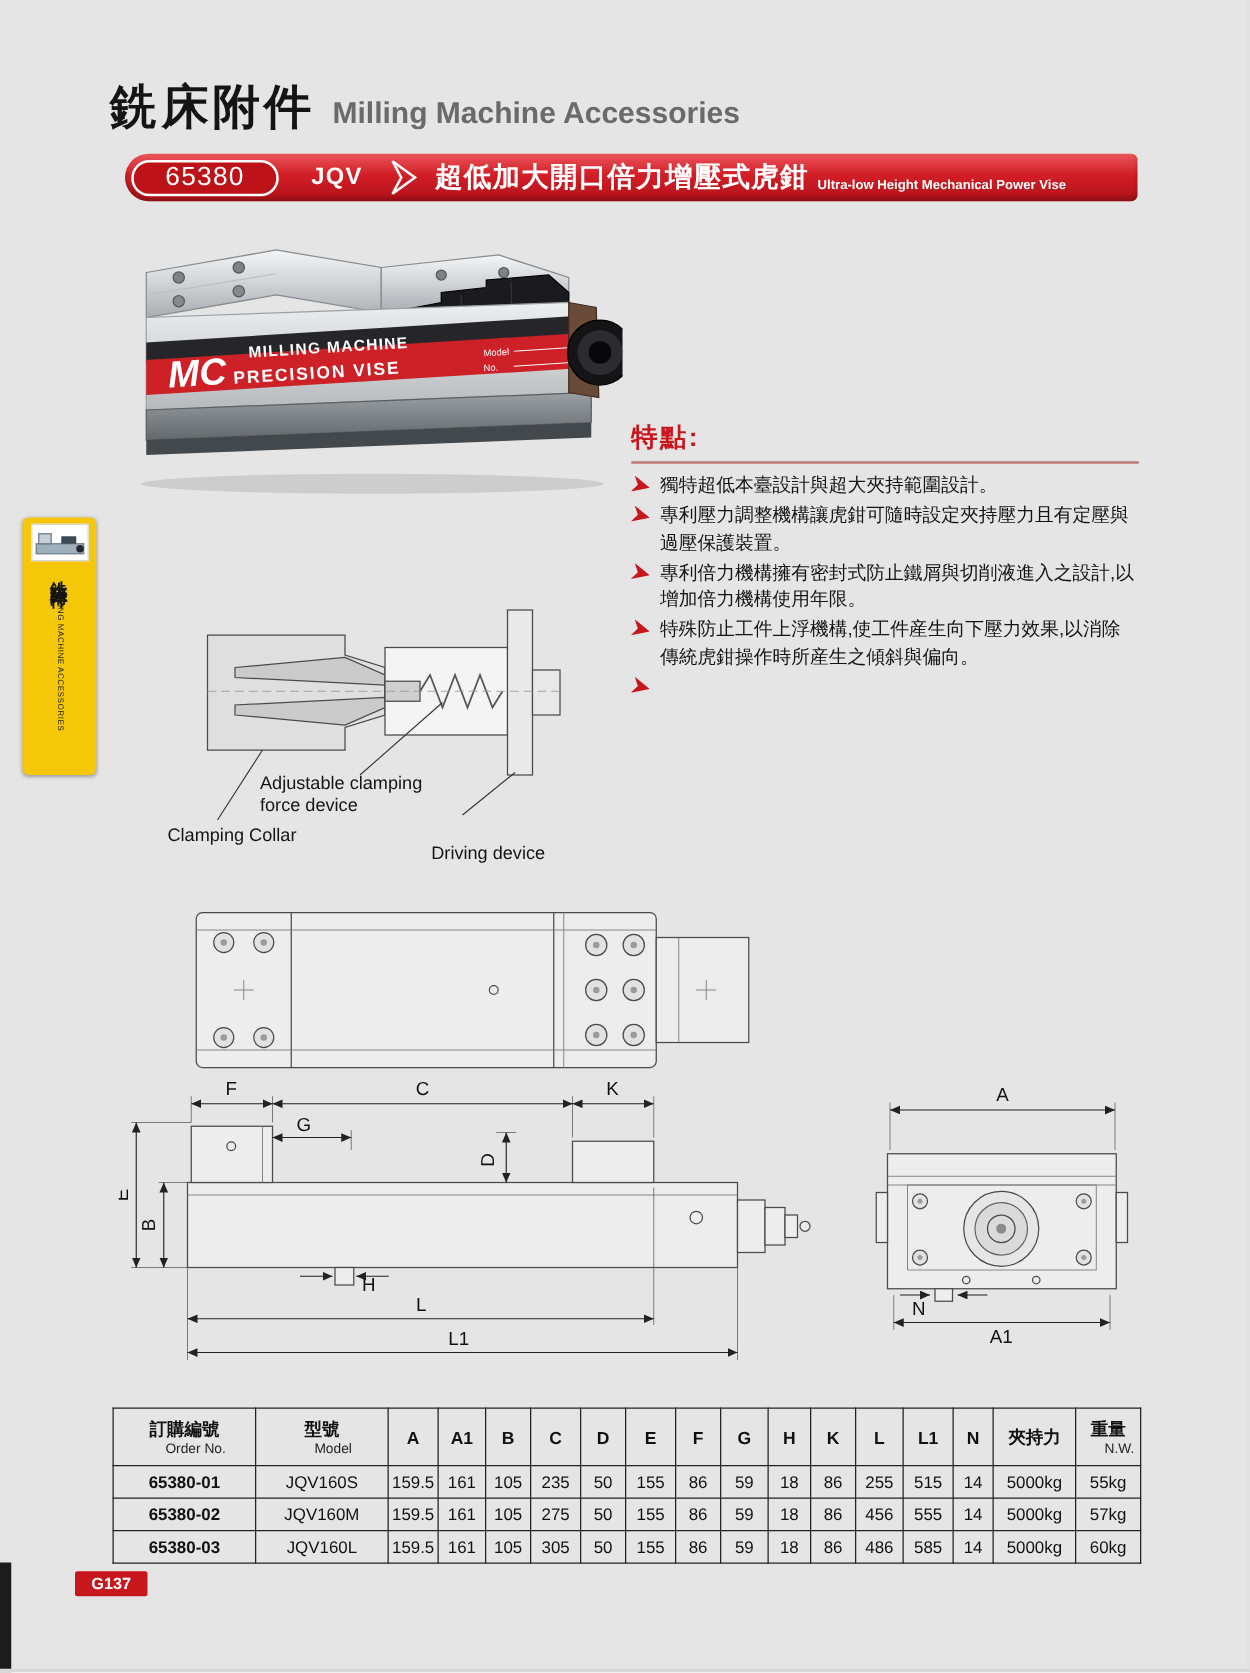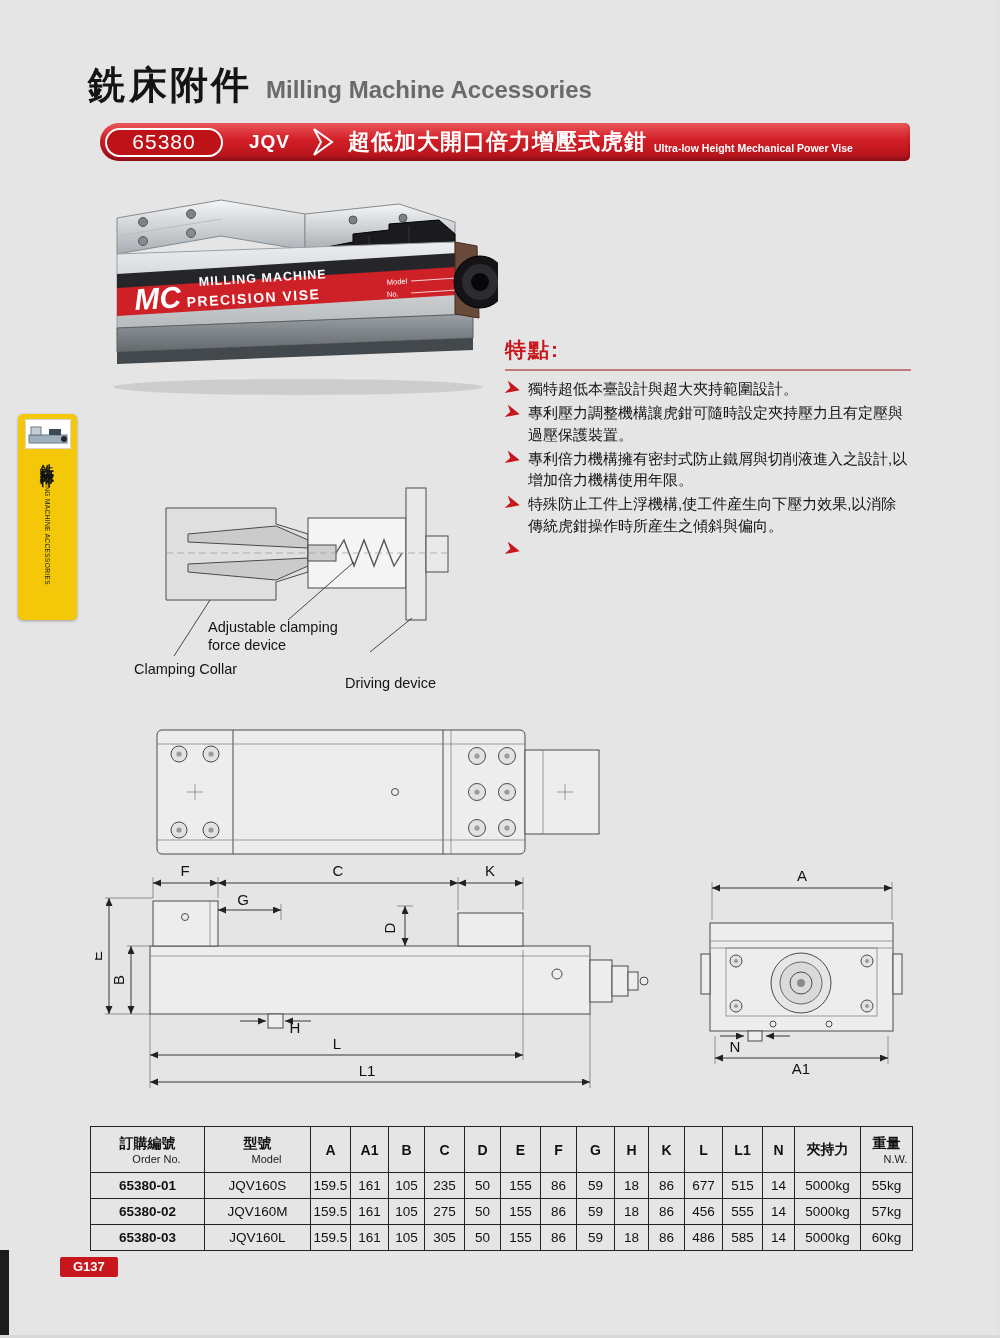--- a/index.html
+++ b/index.html
@@ -426,21 +426,21 @@
         <td>159.5</td>
         <td>161</td>
         <td>105</td>
         <td>235</td>
         <td>50</td>
         <td>155</td>
         <td>86</td>
         <td>59</td>
         <td>18</td>
         <td>86</td>
-        <td>677</td>
+        <td>255</td>
         <td>515</td>
         <td>14</td>
         <td>5000kg</td>
         <td>55kg</td>
       </tr>
       <tr>
         <td class="order">65380-02</td>
         <td>JQV160M</td>
         <td>159.5</td>
         <td>161</td>

